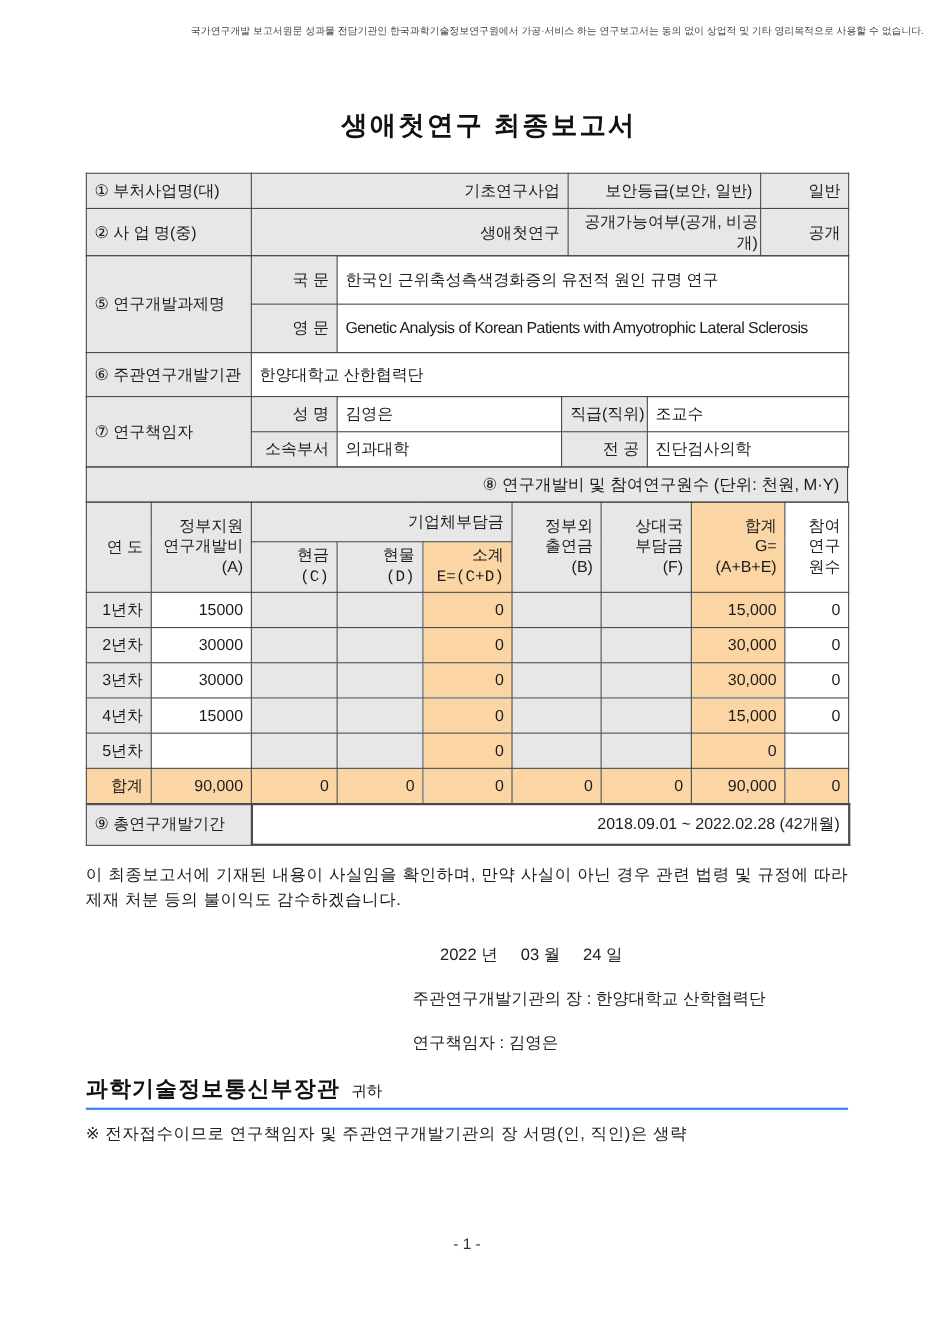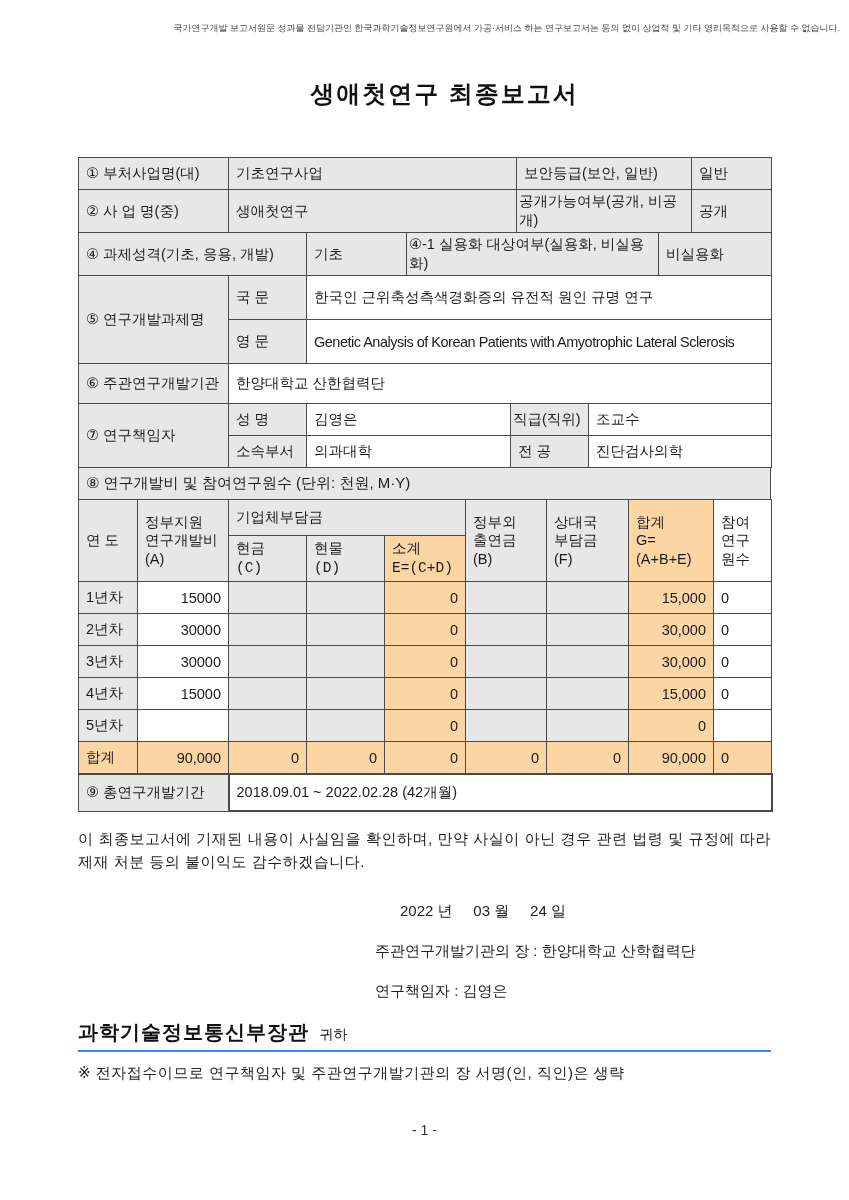--- a/index.html
+++ b/index.html
@@ -3,31 +3,31 @@
 <meta charset="utf-8">
 <style>
   * { margin:0; padding:0; box-sizing:border-box; }
   html,body { width:849px; background:#ffffff; color:#222;
     font-family:"Liberation Sans","DejaVu Sans",sans-serif; }
   body { position:relative; height:1200px; }
 
   .disclaimer { position:absolute; top:22px; right:9px; font-size:9px; color:#444;
     letter-spacing:0px; }
 
-  .title { position:absolute; top:78px; left:0; width:100%; text-align:center;
+  .title { position:absolute; top:98px; left:0; width:100%; text-align:center;
     font-size:24px; font-weight:bold; letter-spacing:2px; padding-left:40px; color:#111; }
 
   .sheet { position:absolute; top:158px; left:78px; width:693px; }
 
   table { border-collapse:collapse; table-layout:fixed; width:693px; margin-top:-1px; }
   td { border:1px solid #4a4a4a; font-size:14.5px; padding:2px 7px; height:32px;
     overflow:hidden; vertical-align:middle; color:#1c1c1c; }
   .g { background:#e7e7e7; }
   .o { background:#fbd5a4; }
-  .ctr { text-align:left; }
+  .ctr { text-align:right; }
   .lft { text-align:left; }
   .num { text-align:right; }
   .ml { white-space:pre-line; line-height:1.25; }
   .h44 td { height:44px; }
   .h40 td { height:40px; }
   .h37 td { height:37px; }
   .eng { font-size:14.5px; letter-spacing:-0.5px; }
 
   .band td { height:32px; font-size:15px; }
   .bh1 td { height:36px; }
@@ -74,36 +74,20 @@
     <tr>
       <td class="g lft">② 사  업  명(중)</td>
       <td class="g ctr">생애첫연구</td>
       <td class="g ctr" style="padding:2px 2px;">공개가능여부(공개, 비공개)</td>
       <td class="g ctr">공개</td>
     </tr>
   </tbody>
     </table>
 
 
-  <table>
-    <colgroup>
-        <col style="width:228px">
-        <col style="width:100px">
-        <col style="width:252px">
-        <col style="width:113px">
-      </colgroup>
-    <tbody>
-        <tr>
-      <td class="g lft">④ 과제성격(기초, 응용, 개발)</td>
-      <td class="g ctr">기초</td>
-      <td class="g ctr" style="padding:2px 2px;">④-1 실용화 대상여부(실용화, 비실용화)</td>
-      <td class="g ctr">비실용화</td>
-    </tr>
-  </tbody>
-    </table>
 
   <table class="h44">
     <colgroup>
         <col style="width:150px">
         <col style="width:78px">
         <col style="width:465px">
       </colgroup>
     <tbody>
         <tr>
       <td class="g lft" rowspan="2">⑤ 연구개발과제명</td>

